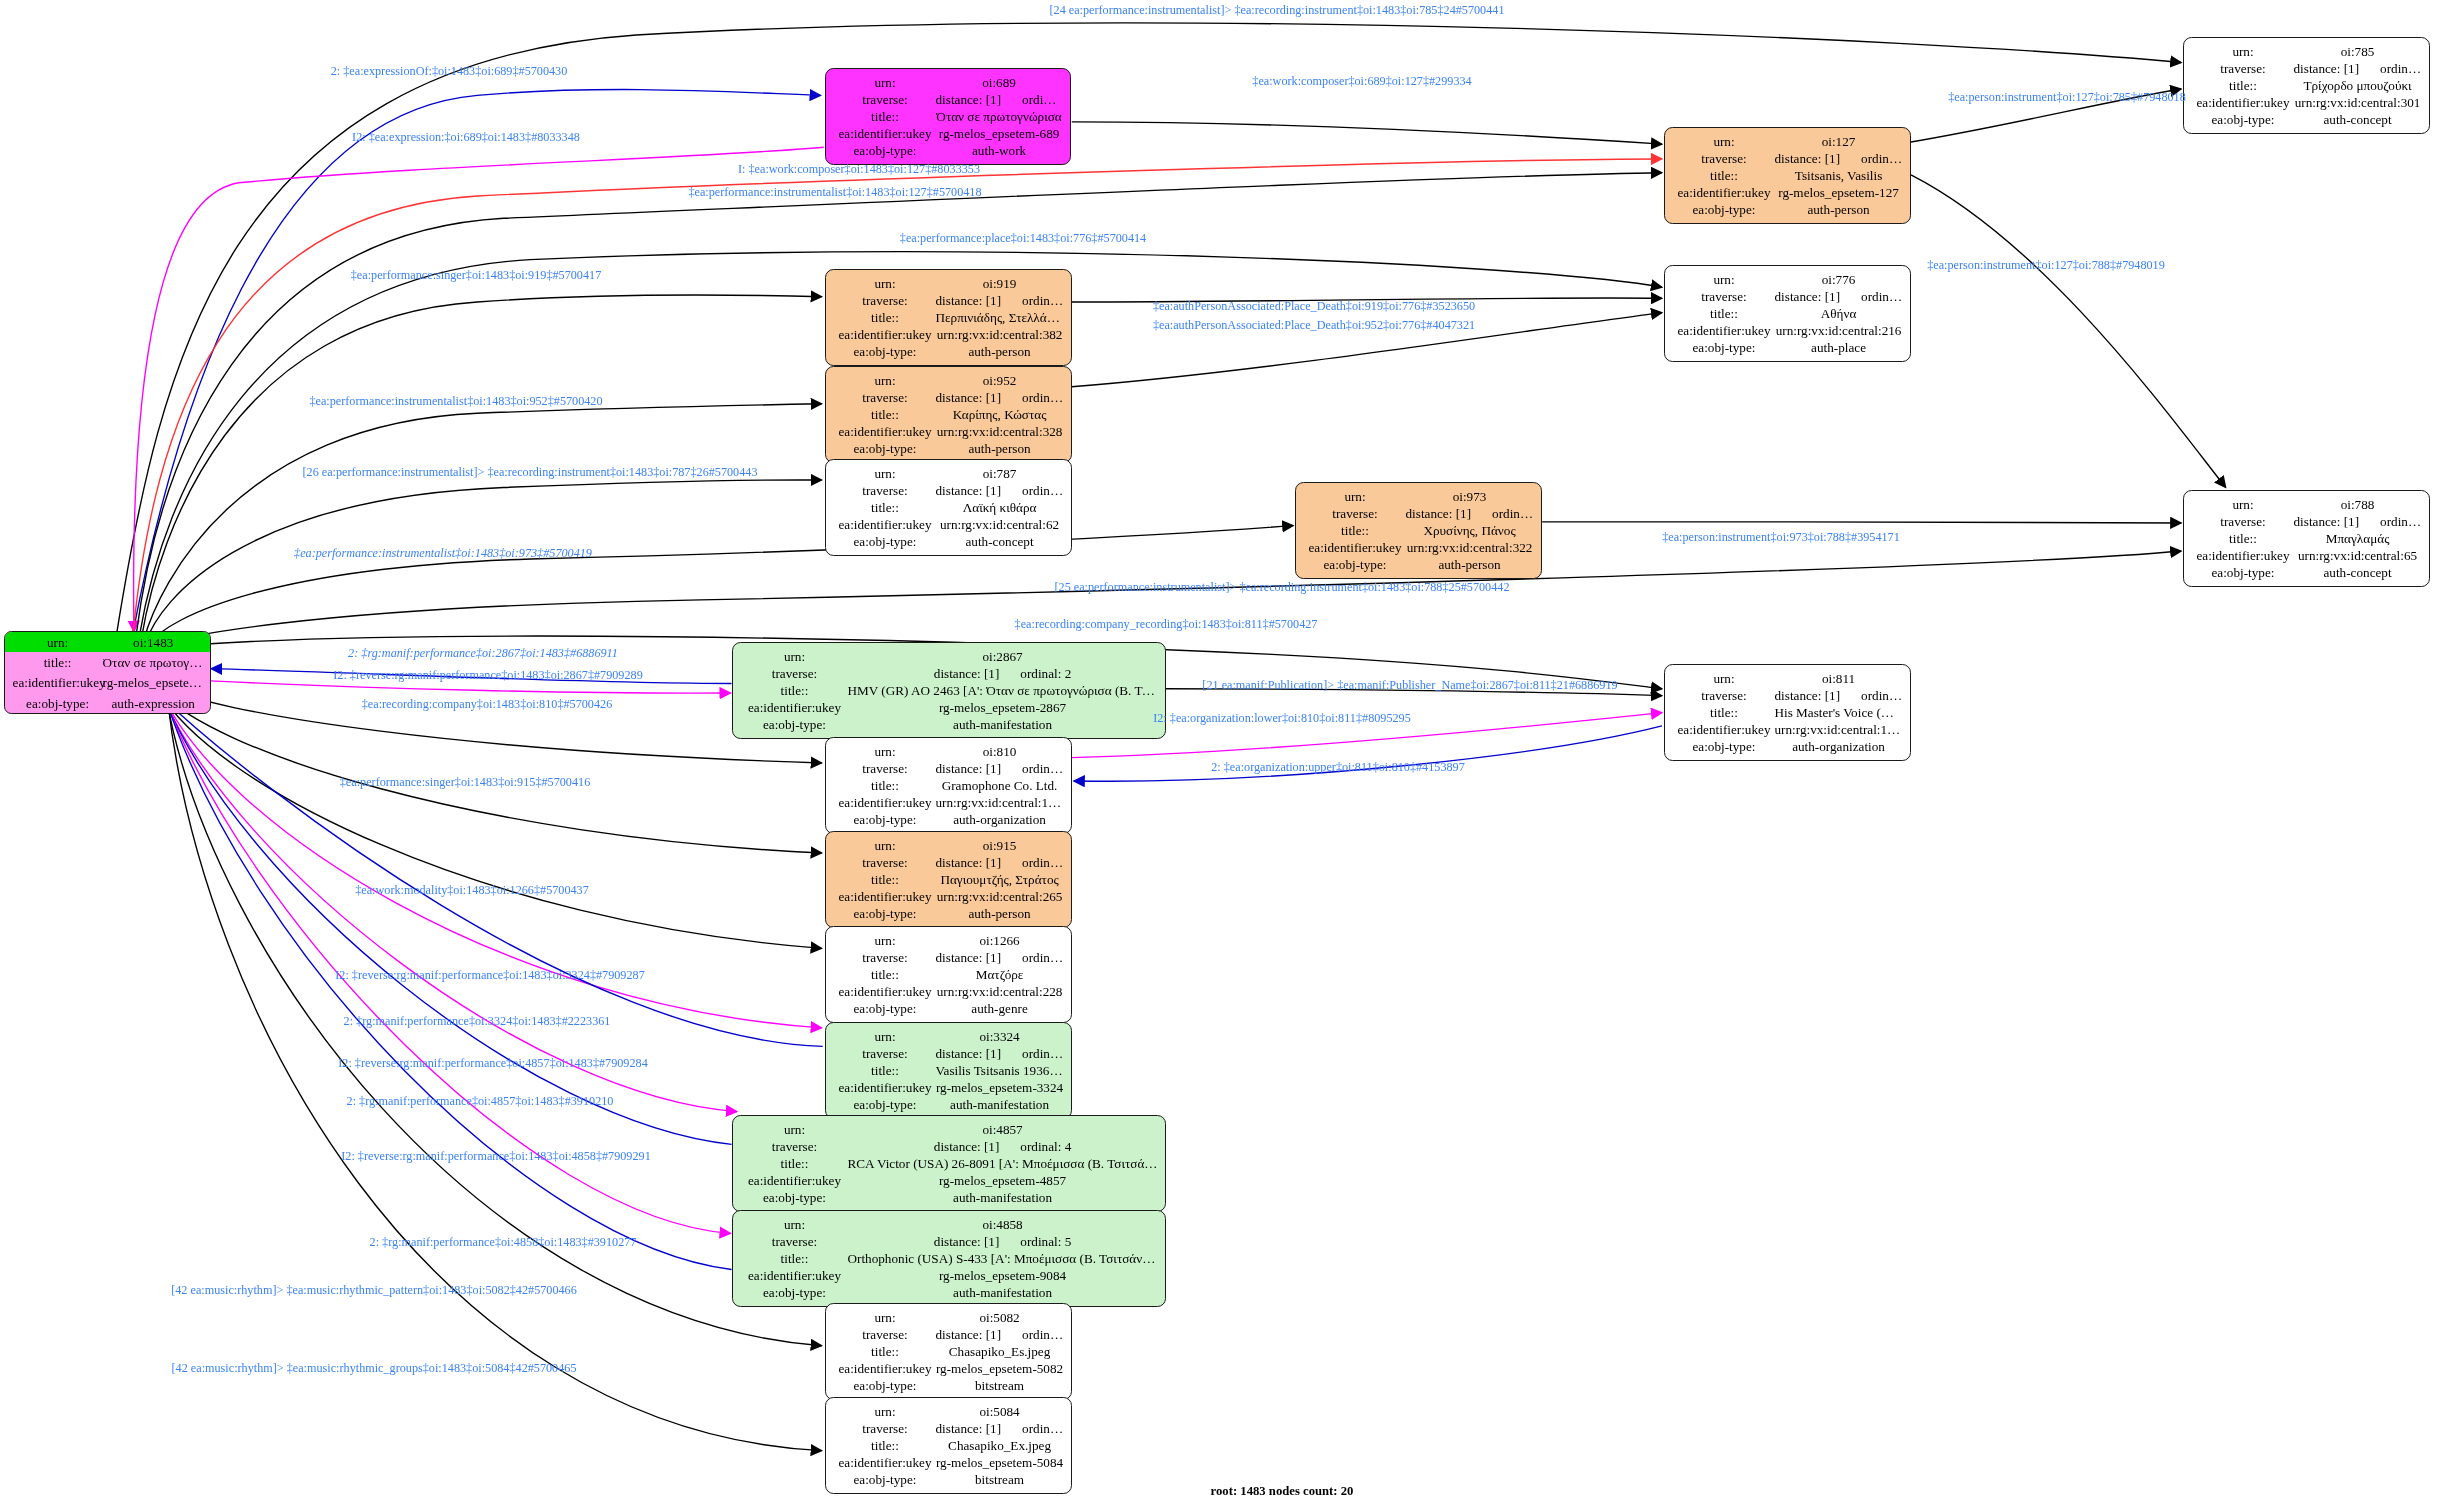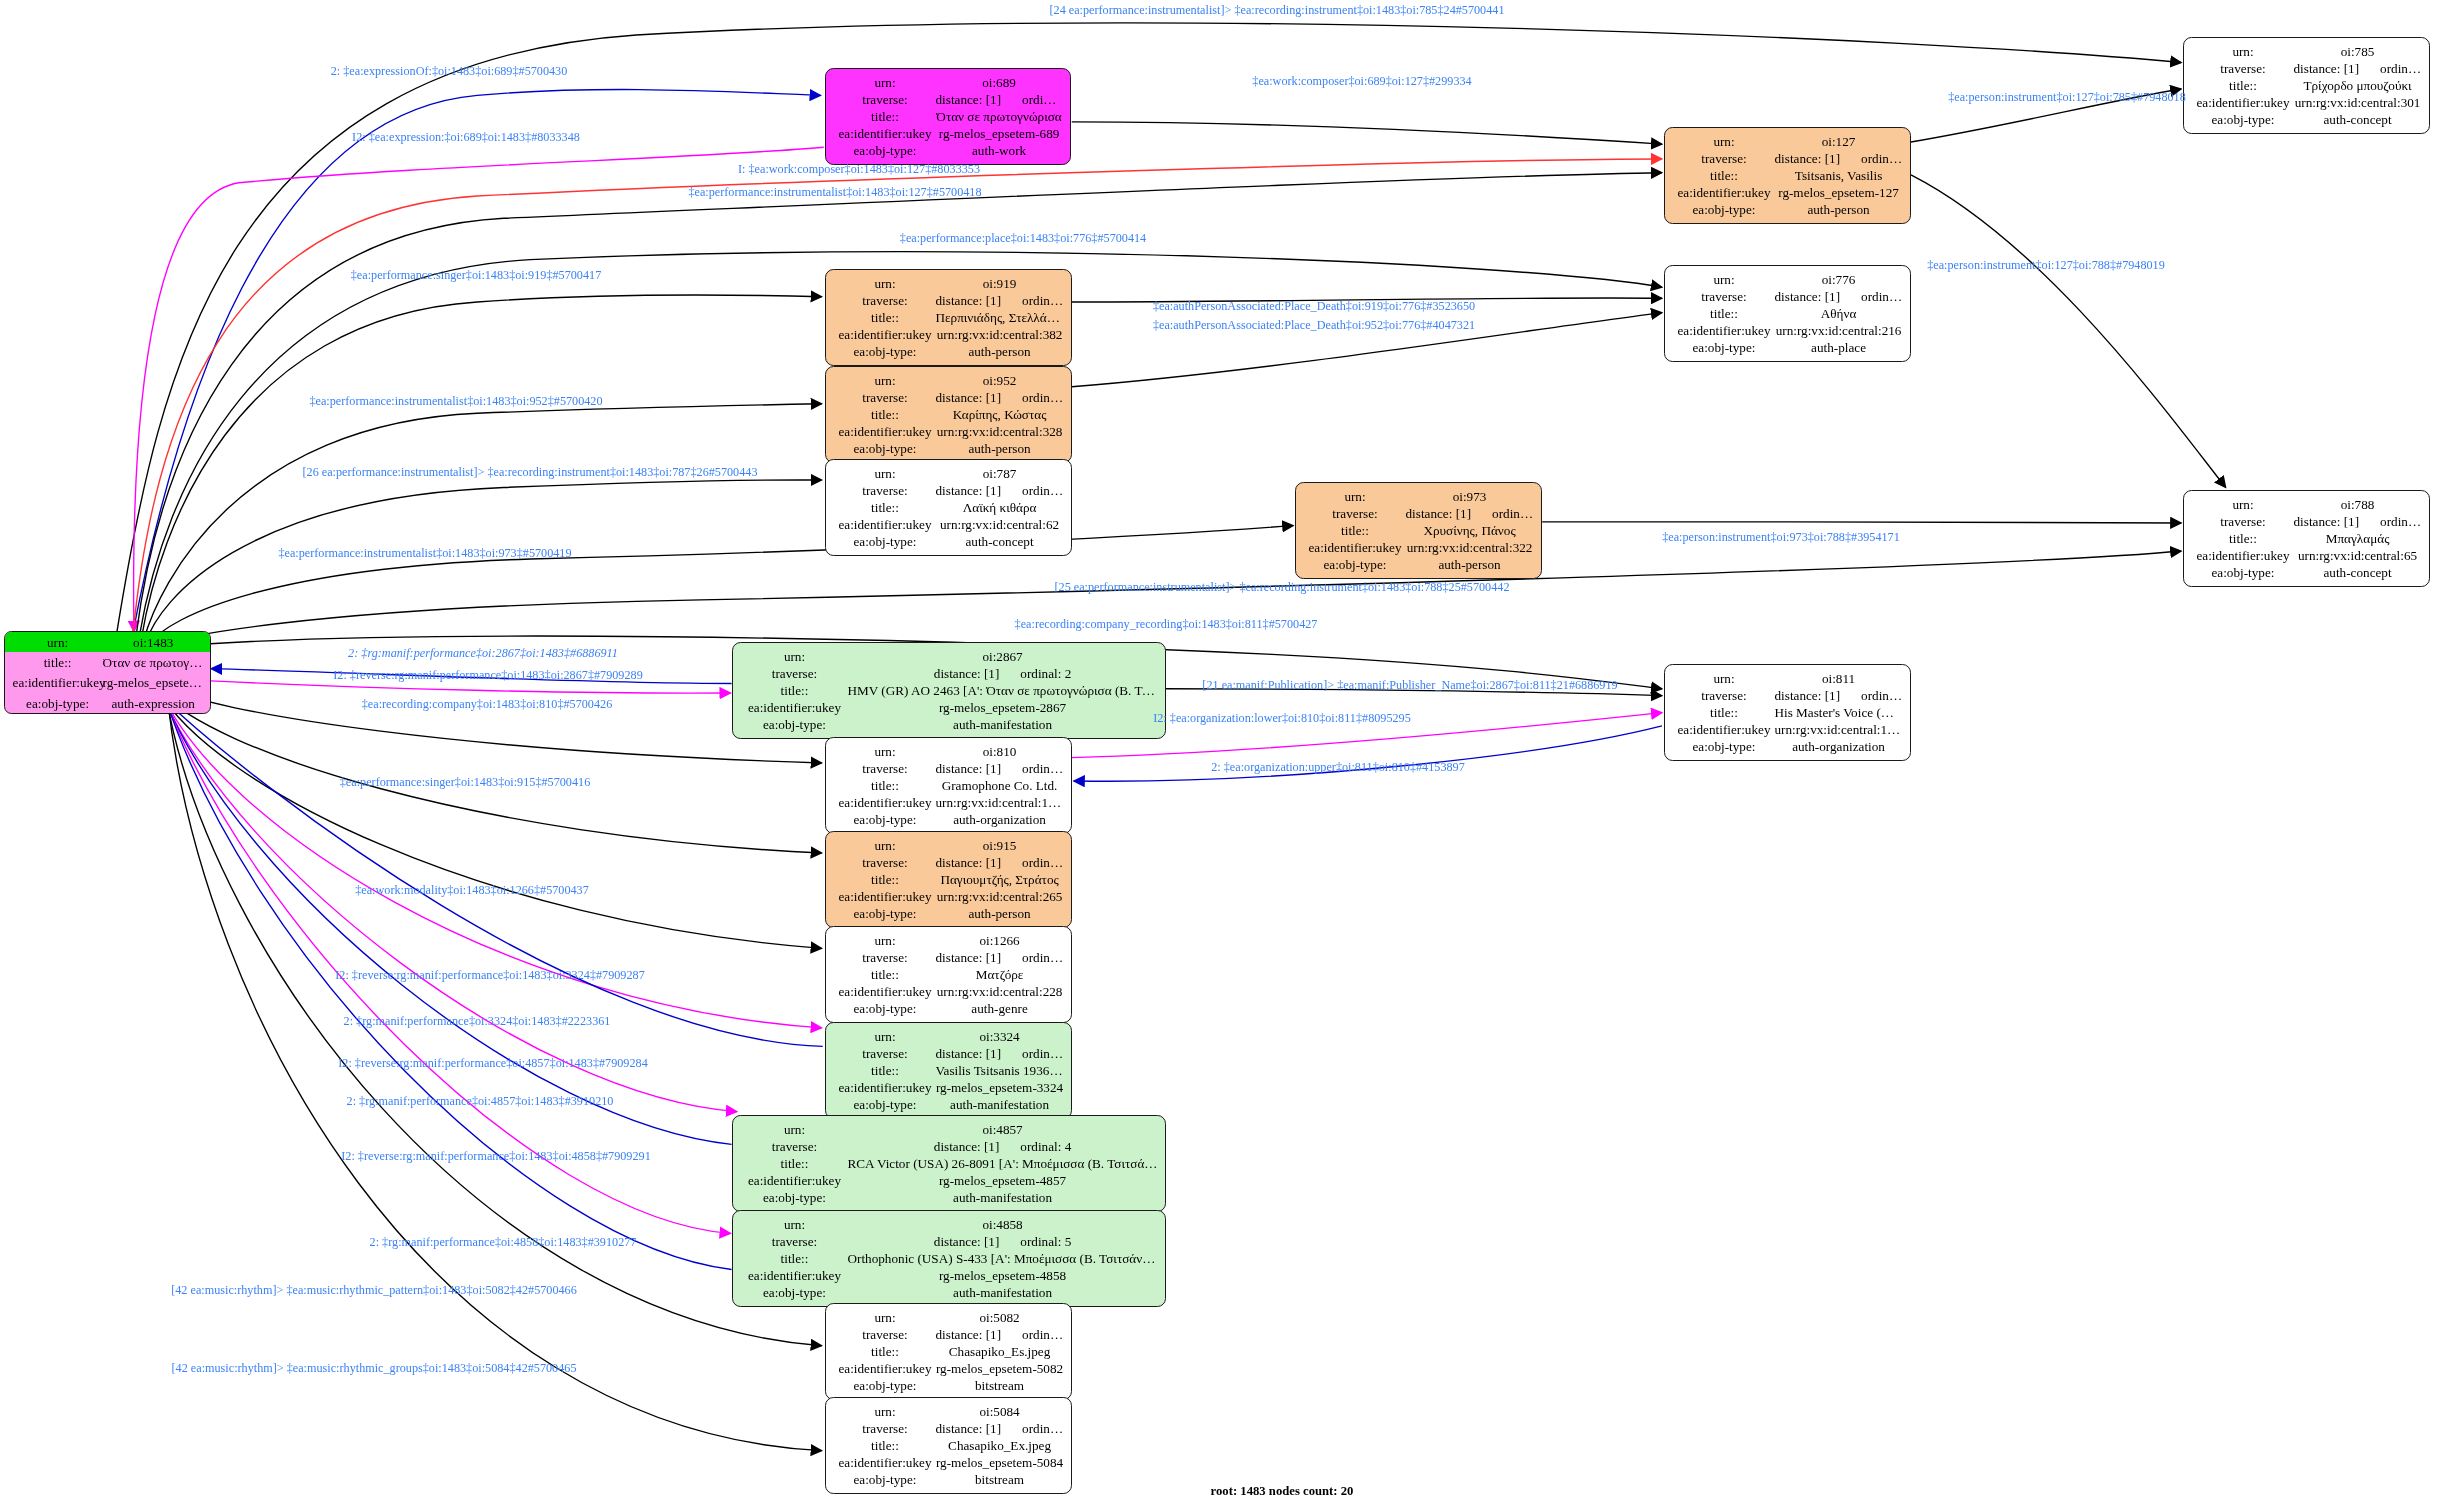--- a/index.html
+++ b/index.html
@@ -469,21 +469,21 @@
         <div class="row">
           <span class="k">traverse:</span>
           <span class="v">distance: [1]<span class="ord">ordinal: 5</span></span>
         </div>
         <div class="row">
           <span class="k">title::</span>
           <span class="v">Orthophonic (USA) S-433 [A': Μποέμισσα (Β. Τσιτσάνη) / Στρ...</span>
         </div>
         <div class="row">
           <span class="k">ea:identifier:ukey</span>
-          <span class="v">rg-melos_epsetem-4858</span>
+          <span class="v">rg-melos_epsetem-9084</span>
         </div>
         <div class="row">
           <span class="k">ea:obj-type:</span>
           <span class="v">auth-manifestation</span>
         </div>
       </div>
       <div class="node plain" style="left: 825px; top: 1303px; width: 247px;">
         <div class="row">
           <span class="k">urn:</span>
           <span class="v">oi:5082</span>
@@ -535,21 +535,21 @@
       <div class="elabel" style="left: 1362px; top: 81px;">‡ea:work:composer‡oi:689‡oi:127‡#299334</div>
       <div class="elabel" style="left: 2067px; top: 97px;">‡ea:person:instrument‡oi:127‡oi:785‡#7948018</div>
       <div class="elabel" style="left: 859px; top: 169px;">I: ‡ea:work:composer‡oi:1483‡oi:127‡#8033353</div>
       <div class="elabel" style="left: 835px; top: 192px;">‡ea:performance:instrumentalist‡oi:1483‡oi:127‡#5700418</div>
       <div class="elabel" style="left: 1023px; top: 238px;">‡ea:performance:place‡oi:1483‡oi:776‡#5700414</div>
       <div class="elabel" style="left: 476px; top: 275px;">‡ea:performance:singer‡oi:1483‡oi:919‡#5700417</div>
       <div class="elabel" style="left: 1314px; top: 306px;">‡ea:authPersonAssociated:Place_Death‡oi:919‡oi:776‡#3523650</div>
       <div class="elabel" style="left: 1314px; top: 325px;">‡ea:authPersonAssociated:Place_Death‡oi:952‡oi:776‡#4047321</div>
       <div class="elabel" style="left: 456px; top: 401px;">‡ea:performance:instrumentalist‡oi:1483‡oi:952‡#5700420</div>
       <div class="elabel" style="left: 530px; top: 472px;">[26 ea:performance:instrumentalist]&gt; ‡ea:recording:instrument‡oi:1483‡oi:787‡26#5700443</div>
-      <div class="elabel" style="left: 425px; top: 553px;">‡ea:performance:instrumentalist‡oi:1483‡oi:973‡#5700419</div>
+      <div class="elabel" style="left: 443px; top: 553px; font-style: italic;">‡ea:performance:instrumentalist‡oi:1483‡oi:973‡#5700419</div>
       <div class="elabel" style="left: 1781px; top: 537px;">‡ea:person:instrument‡oi:973‡oi:788‡#3954171</div>
       <div class="elabel" style="left: 2046px; top: 265px;">‡ea:person:instrument‡oi:127‡oi:788‡#7948019</div>
       <div class="elabel" style="left: 1282px; top: 587px;">[25 ea:performance:instrumentalist]&gt; ‡ea:recording:instrument‡oi:1483‡oi:788‡25#5700442</div>
       <div class="elabel" style="left: 1166px; top: 624px;">‡ea:recording:company_recording‡oi:1483‡oi:811‡#5700427</div>
       <div class="elabel" style="left: 483px; top: 653px; font-style: italic;">2: ‡rg:manif:performance‡oi:2867‡oi:1483‡#6886911</div>
       <div class="elabel" style="left: 488px; top: 675px;">I2: ‡reverse:rg:manif:performance‡oi:1483‡oi:2867‡#7909289</div>
       <div class="elabel" style="left: 487px; top: 704px;">‡ea:recording:company‡oi:1483‡oi:810‡#5700426</div>
       <div class="elabel" style="left: 1410px; top: 685px;">[21 ea:manif:Publication]&gt; ‡ea:manif:Publisher_Name‡oi:2867‡oi:811‡21#6886919</div>
       <div class="elabel" style="left: 1282px; top: 718px;">I2: ‡ea:organization:lower‡oi:810‡oi:811‡#8095295</div>
       <div class="elabel" style="left: 1338px; top: 767px;">2: ‡ea:organization:upper‡oi:811‡oi:810‡#4153897</div>

